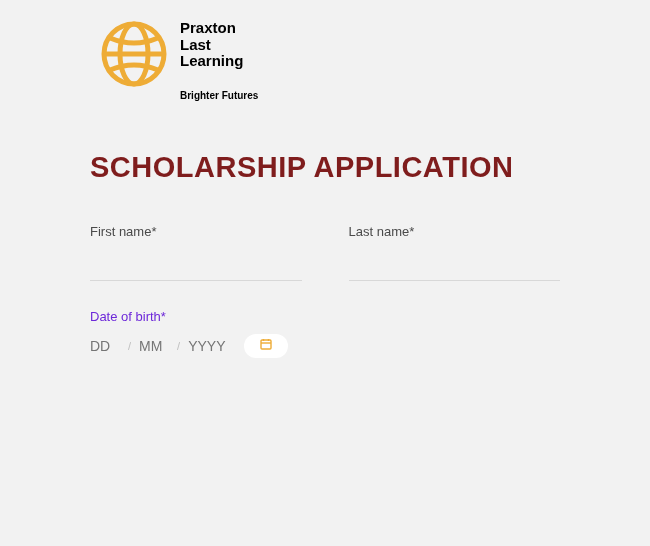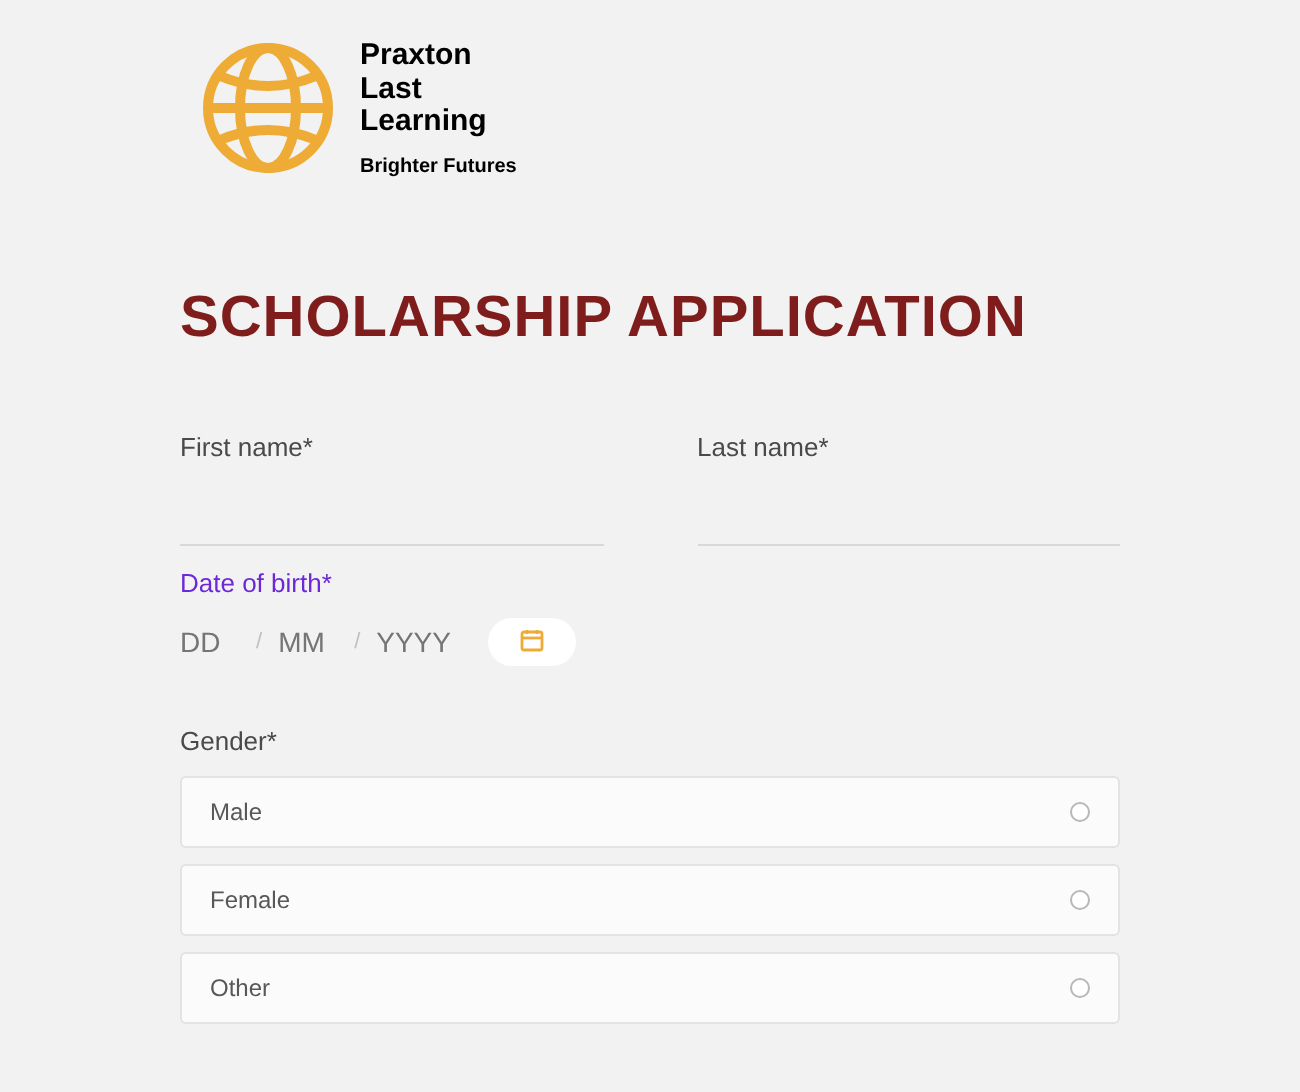--- a/index.html
+++ b/index.html
@@ -27,33 +27,33 @@
 .brand-name {
   font-weight: 800;
   font-size: 15px;
   line-height: 1.1;
   color: #000;
 }
 .brand-tagline {
   font-weight: 700;
   font-size: 10px;
   color: #000;
-  margin-top: 8px;
+  margin-top: 20px;
 }
 .page-title {
   font-weight: 800;
   font-size: 29px;
   letter-spacing: 0.5px;
   color: #7f1d1d;
   margin-bottom: 40px;
 }
 .row {
   display: flex;
   gap: 47px;
-  margin-bottom: 11px;
+  margin-bottom: 28px;
 }
 .field {
   flex: 1;
   display: flex;
   flex-direction: column;
 }
 .field-label {
   font-size: 13px;
   color: #4a4a4a;
   margin-bottom: 20px;
@@ -181,32 +181,14 @@
             <rect x="1" y="2" width="10" height="9" rx="1" fill="none" stroke="#eeac36" stroke-width="1.4"></rect>
             <line x1="1" y1="5" x2="11" y2="5" stroke="#eeac36" stroke-width="1.4"></line>
             <line x1="3.5" y1="1" x2="3.5" y2="3" stroke="#eeac36" stroke-width="1.4"></line>
             <line x1="8.5" y1="1" x2="8.5" y2="3" stroke="#eeac36" stroke-width="1.4"></line>
           </svg>
         </span>
       </button>
     </div>
   </div>
 
-  <div>
-    <div class="gender-label">Gender*</div>
-
-    <div class="option-row">
-      <span class="option-label">Male</span>
-      <span class="radio-circle"></span>
-    </div>
-
-    <div class="option-row">
-      <span class="option-label">Female</span>
-      <span class="radio-circle"></span>
-    </div>
-
-    <div class="option-row">
-      <span class="option-label">Other</span>
-      <span class="radio-circle"></span>
-    </div>
-  </div>
 
 </div>
 
 </body></html>

